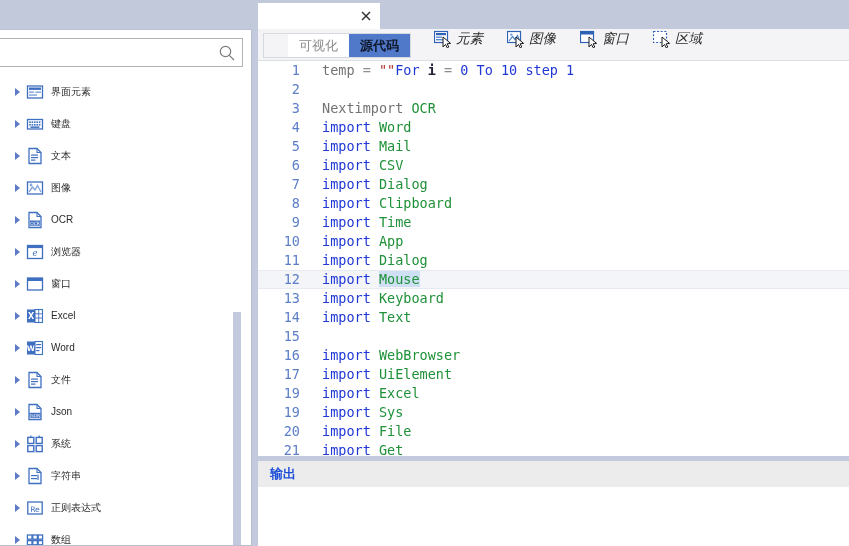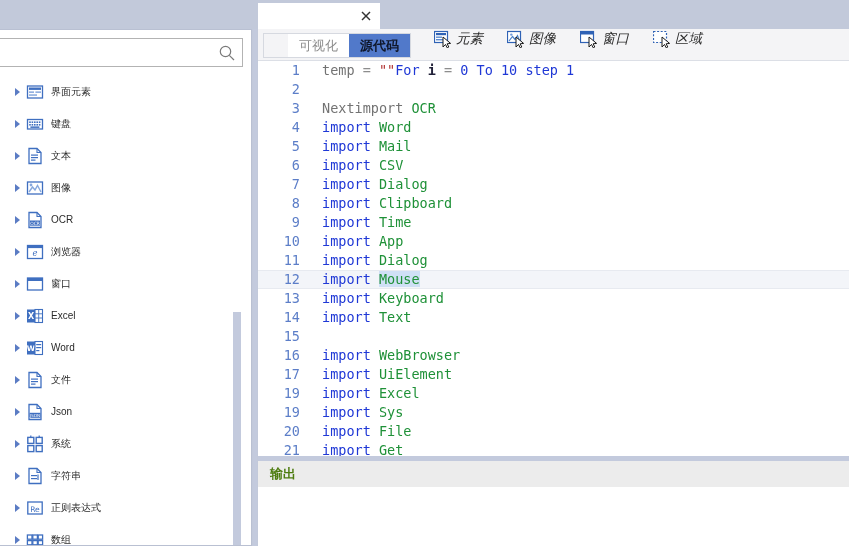--- a/index.html
+++ b/index.html
@@ -325,21 +325,21 @@
     right: 0;
     height: 26px;
     background: #ececec;
     display: flex;
     align-items: center;
     padding-left: 12px;
     box-sizing: border-box;
   }
   .output-title {
     font-size: 13px;
-    color: #4d7c0f;
+    color: #1d4ed8;
     font-weight: bold;
   }
   .output-body {
     position: absolute;
     left: 0;
     top: 487px;
     right: 0;
     bottom: 0;
     background: #ffffff;
   }

